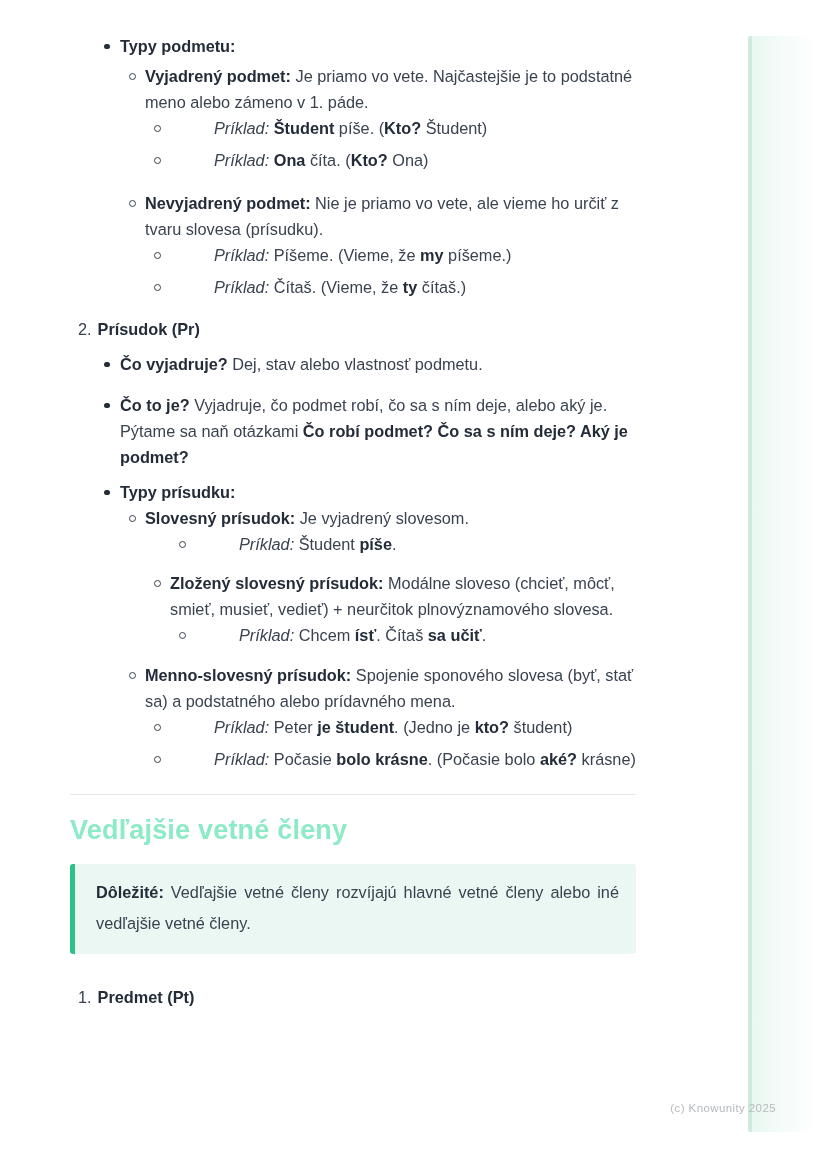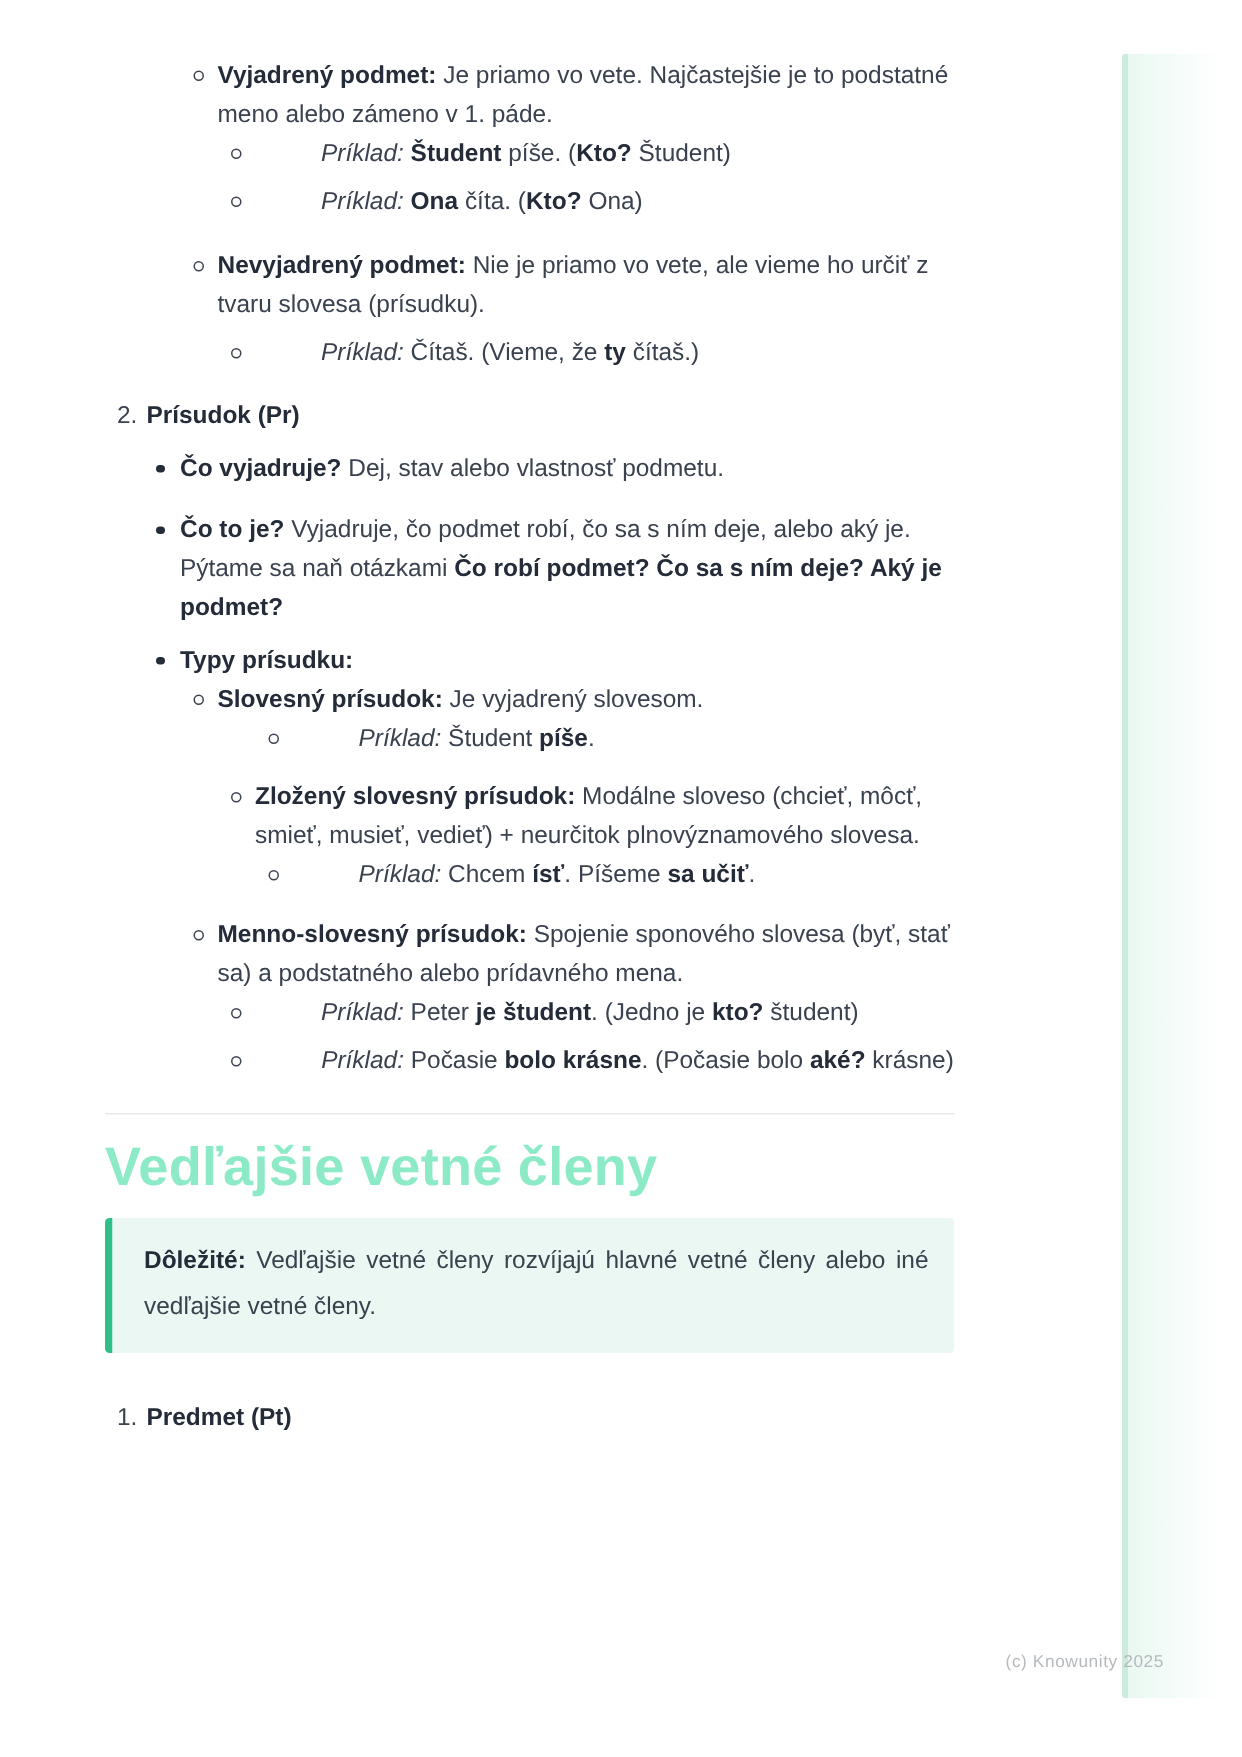--- a/index.html
+++ b/index.html
@@ -25,21 +25,21 @@
   .marker.disc{background:var(--text-strong,#242c39);width:5.5px;height:5.5px;top:10.5px;}
   .marker.ring{width:5px;height:5px;border:1.6px solid var(--text,#3a4250);background:transparent;top:9.5px;box-sizing:content-box;}
   .lvl0 > .marker{left:34px;}
   .lvl1 > .marker{left:59px;}
   .lvl2 > .marker{left:84px;}
   .lvl3 > .marker{left:109px;}
   .numbered{padding-left:8px;}
   .numbered .num{margin-right:6px;}
   .divider{height:0;border-top:1px solid var(--divider,#e7e8ea);}
   .h2{
-    font-size:36px;font-weight:bold;line-height:36px;
+    font-size:27px;font-weight:bold;line-height:36px;
     color:var(--heading-mint,#8deac6);letter-spacing:0.2px;
   }
   .callout{
     background:var(--callout-bg,#eaf7f2);
     border-left:5px solid var(--accent,#2fbf8b);
     border-radius:3px;
     padding:13px 17px 15px 21px;
     line-height:31px;
     text-align:justify;
   }
@@ -55,33 +55,35 @@
     color:var(--footer-text,#b6babd);
     z-index:2;
   }
 </style>
 </head>
 <body>
 
 <div class="edge-strip"></div>
 
 <main class="content">
+    <div class="li lvl0"><span class="marker disc"></span><span class="b">Typy podmetu:</span></div>
     <div class="li lvl1" style="margin-top: 4px;"><span class="marker ring"></span><span class="b">Vyjadrený podmet: </span><span>Je priamo vo vete. Najčastejšie je to podstatné meno alebo zámeno v 1. páde.</span></div>
     <div class="li lvl2"><span class="marker ring"></span><span class="i">Príklad:</span><span> </span><span class="b">Študent</span><span> píše. (</span><span class="b">Kto?</span><span> Študent)</span></div>
     <div class="li lvl2" style="margin-top: 6px;"><span class="marker ring"></span><span class="i">Príklad:</span><span> </span><span class="b">Ona</span><span> číta. (</span><span class="b">Kto?</span><span> Ona)</span></div>
     <div class="li lvl1" style="margin-top: 17px;"><span class="marker ring"></span><span class="b">Nevyjadrený podmet: </span><span>Nie je priamo vo vete, ale vieme ho určiť z tvaru slovesa (prísudku).</span></div>
+    <div class="li lvl2"><span class="marker ring"></span><span class="i">Príklad:</span><span> Píšeme. (Vieme, že </span><span class="b">my</span><span> píšeme.)</span></div>
     <div class="li lvl2" style="margin-top: 6px;"><span class="marker ring"></span><span class="i">Príklad:</span><span> Čítaš. (Vieme, že </span><span class="b">ty</span><span> čítaš.)</span></div>
     <div class="numbered" style="margin-top: 16px;"><span class="num">2.</span><span class="b">Prísudok (Pr)</span></div>
     <div class="li lvl0" style="margin-top: 9px;"><span class="marker disc"></span><span class="b">Čo vyjadruje? </span><span>Dej, stav alebo vlastnosť podmetu.</span></div>
     <div class="li lvl0" style="margin-top: 15px;"><span class="marker disc"></span><span class="b">Čo to je? </span><span>Vyjadruje, čo podmet robí, čo sa s ním deje, alebo aký je. Pýtame sa naň otázkami </span><span class="b">Čo robí podmet? Čo sa s ním deje? Aký je podmet?</span></div>
     <div class="li lvl0" style="margin-top: 9px;"><span class="marker disc"></span><span class="b">Typy prísudku:</span></div>
     <div class="li lvl1"><span class="marker ring"></span><span class="b">Slovesný prísudok: </span><span>Je vyjadrený slovesom.</span></div>
     <div class="li lvl3"><span class="marker ring"></span><span class="i">Príklad:</span><span> Študent </span><span class="b">píše</span><span>.</span></div>
     <div class="li lvl2" style="margin-top: 13px;"><span class="marker ring"></span><span class="b">Zložený slovesný prísudok: </span><span>Modálne sloveso (chcieť, môcť, smieť, musieť, vedieť) + neurčitok plnovýznamového slovesa.</span></div>
-    <div class="li lvl3"><span class="marker ring"></span><span class="i">Príklad:</span><span> Chcem </span><span class="b">ísť</span><span>. Píšeme </span><span class="b">sa učiť</span><span>.</span></div>
+    <div class="li lvl3"><span class="marker ring"></span><span class="i">Príklad:</span><span> Chcem </span><span class="b">ísť</span><span>. Čítaš </span><span class="b">sa učiť</span><span>.</span></div>
     <div class="li lvl1" style="margin-top: 14px;"><span class="marker ring"></span><span class="b">Menno-slovesný prísudok: </span><span>Spojenie sponového slovesa (byť, stať sa) a podstatného alebo prídavného mena.</span></div>
     <div class="li lvl2"><span class="marker ring"></span><span class="i">Príklad:</span><span> Peter </span><span class="b">je študent</span><span>. (Jedno je </span><span class="b">kto?</span><span> študent)</span></div>
     <div class="li lvl2" style="margin-top: 6px; text-align: center;"><span class="marker ring"></span><span class="i">Príklad:</span><span> Počasie </span><span class="b">bolo krásne</span><span>. (Počasie bolo </span><span class="b">aké?</span><span> krásne)</span></div>
     <div class="divider" style="margin-top: 22px;"></div>
     <div class="h2" style="margin-top: 17px;"><span>Vedľajšie vetné členy</span></div>
     <div class="callout" style="margin-top: 16px;"><span class="b">Dôležité: </span><span>Vedľajšie vetné členy rozvíjajú hlavné vetné členy alebo iné vedľajšie vetné členy.</span></div>
     <div class="numbered" style="margin-top: 30px;"><span class="num">1.</span><span class="b">Predmet (Pt)</span></div>
   </main>
 
 <div class="footer">(c) Knowunity 2025</div>

